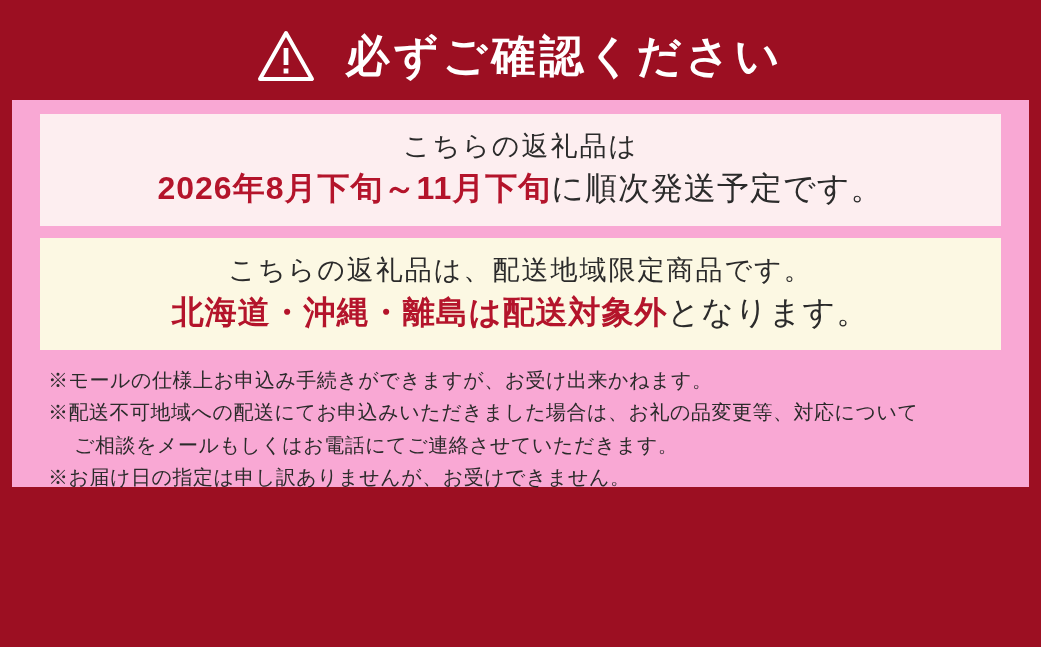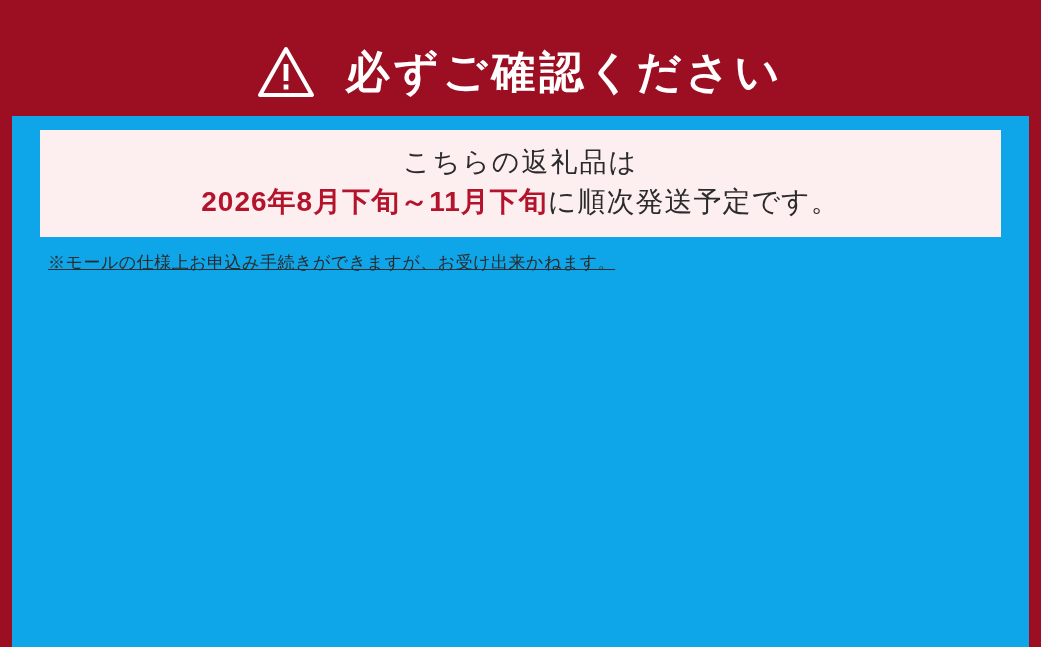--- a/index.html
+++ b/index.html
@@ -20,42 +20,41 @@
     background: #9c0f22;
     box-sizing: border-box;
   }
   .header {
     height: 112px;
     display: flex;
     align-items: center;
     justify-content: center;
     gap: 30px;
     color: #ffffff;
-    margin-top: 16px;
   }
   .warn-icon {
     width: 58px;
     height: 54px;
     display: block;
   }
   .header-title {
     font-size: 44px;
     font-weight: bold;
     letter-spacing: 4px;
     color: #ffffff;
     line-height: 1;
     white-space: nowrap;
   }
   .body-card {
     position: absolute;
     left: 12px;
     top: 100px;
     width: 1017px;
-    height: 535px;
-    background: #0ea5e9;
+    height: 387px;
+    background: #f9a8d4;
     box-sizing: border-box;
     padding: 14px 28px 0 28px;
   }
   .notice-block {
     box-sizing: border-box;
     width: 961px;
     margin: 0 auto;
     text-align: center;
   }
   .block-ship {
@@ -69,44 +68,43 @@
     margin-bottom: 14px;
   }
   .line-sub {
     font-size: 27px;
     color: #2b2b2b;
     letter-spacing: 2px;
     line-height: 1.35;
     font-weight: normal;
   }
   .line-main {
-    font-size: 28px;
+    font-size: 32px;
     letter-spacing: 1px;
     line-height: 1.3;
     color: #2b2b2b;
     white-space: nowrap;
     margin-top: 4px;
   }
   .em-red {
     color: #b4142b;
     font-weight: bold;
   }
   .notes {
     margin: 0 auto;
     width: 961px;
     padding-left: 8px;
     box-sizing: border-box;
   }
   .note {
-    font-size: 17px;
+    font-size: 20px;
     color: #2b2b2b;
     line-height: 1.62;
     letter-spacing: 0.5px;
     white-space: nowrap;
-    text-decoration: underline;
   }
   .note-indent {
     padding-left: 26px;
   }
 </style>
 </head>
 <body>
 
 <div class="page">
 
@@ -123,19 +121,28 @@
 
   <div class="body-card">
 
     <div class="notice-block block-ship">
       <div class="line-sub">こちらの返礼品は</div>
       <div class="line-main">
         <span class="em-red">2026年8月下旬～11月下旬</span><span>に順次発送予定です。</span>
       </div>
     </div>
 
+    <div class="notice-block block-area">
+      <div class="line-sub">こちらの返礼品は、配送地域限定商品です。</div>
+      <div class="line-main">
+        <span class="em-red">北海道・沖縄・離島は配送対象外</span><span>となります。</span>
+      </div>
+    </div>
 
     <div class="notes">
       <div class="note">※モールの仕様上お申込み手続きができますが、お受け出来かねます。</div>
+      <div class="note">※配送不可地域への配送にてお申込みいただきました場合は、お礼の品変更等、対応について</div>
+      <div class="note note-indent">ご相談をメールもしくはお電話にてご連絡させていただきます。</div>
+      <div class="note">※お届け日の指定は申し訳ありませんが、お受けできません。</div>
     </div>
 
   </div>
 </div>
 
 </body></html>

